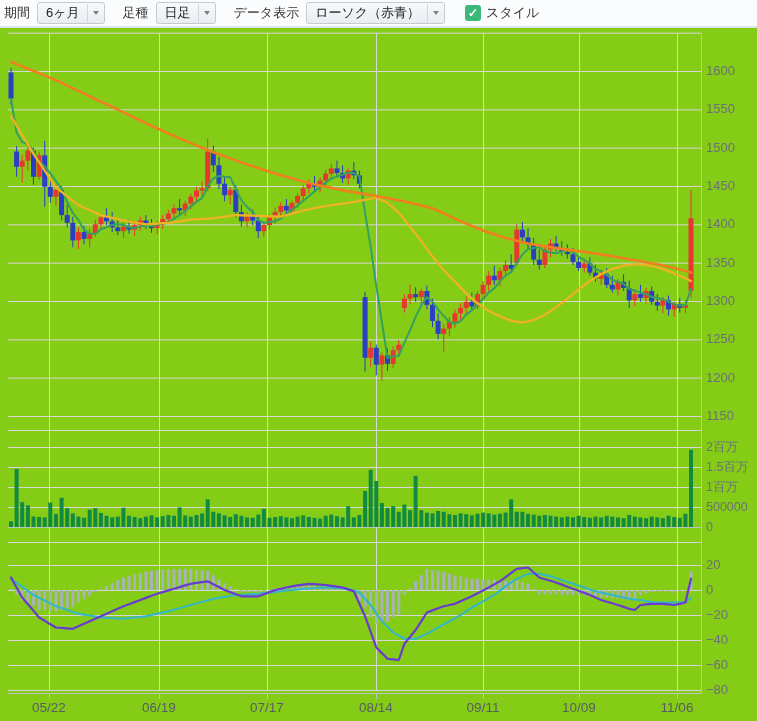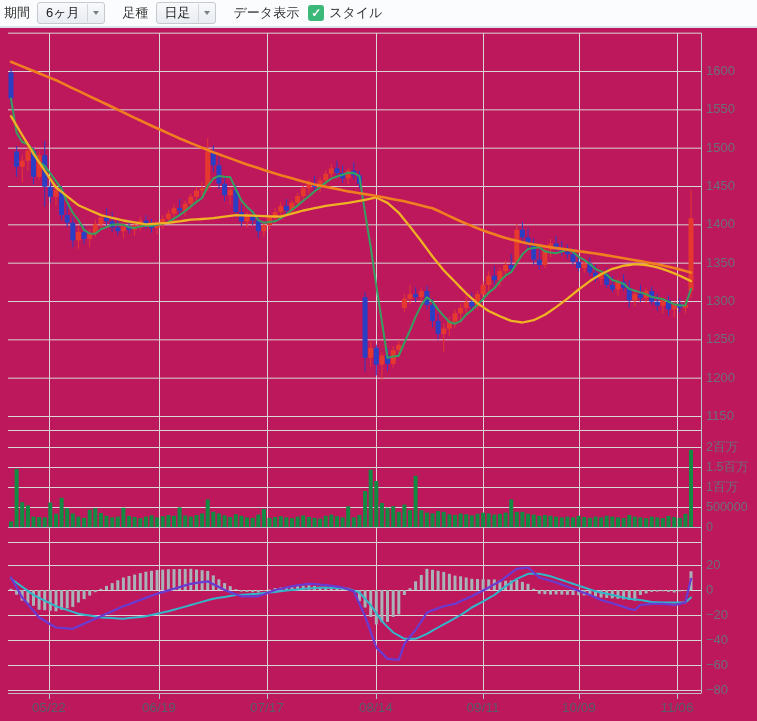--- a/index.html
+++ b/index.html
@@ -1,16 +1,16 @@
 <!DOCTYPE html>
 <html><head>
 <meta charset="utf-8">
 <style>
   html,body{margin:0;padding:0;background:#fff;}
-  .app{width:757px;height:721px;background:#be185d;position:relative;overflow:hidden;
+  .app{width:757px;height:721px;background:#84cc16;position:relative;overflow:hidden;
        font-family:"Liberation Sans",sans-serif;}
   .toolbar{height:26px;border-bottom:2px solid #dde4eb;background:#fbfcfd;
            display:flex;align-items:center;padding-left:4px;box-sizing:content-box;}
   .tb-label{font-size:13px;color:#333;margin-right:7px;}
   .tb-btn{display:inline-flex;align-items:center;height:20px;border:1px solid #c5cad0;
           border-radius:3px;background:linear-gradient(#f8f9fb,#e9edf1);
           font-size:13px;color:#222;padding-left:8px;margin-right:18px;cursor:default;}
   .tb-btn .txt{padding-right:7px;}
   .arrow-box{border-left:1px solid #d2d6db;height:18px;display:flex;align-items:center;
              padding:0 5px;}
@@ -36,20 +36,26 @@
       </span>
     </div>
     <span class="tb-label">足種</span>
     <div class="tb-btn">
       <span class="txt">日足</span>
       <span class="arrow-box">
         <span class="arrow-down"></span>
       </span>
     </div>
     <span class="tb-label">データ表示</span>
+    <div class="tb-btn">
+      <span class="txt">ローソク（赤青）</span>
+      <span class="arrow-box">
+        <span class="arrow-down"></span>
+      </span>
+    </div>
     <div class="cb-wrap">
       <span class="checkbox">
         <span>✓</span>
       </span>
       <span class="tb-label">スタイル</span>
     </div>
   </div>
   <div id="chart">
       <svg width="757" height="693">
         <g>

